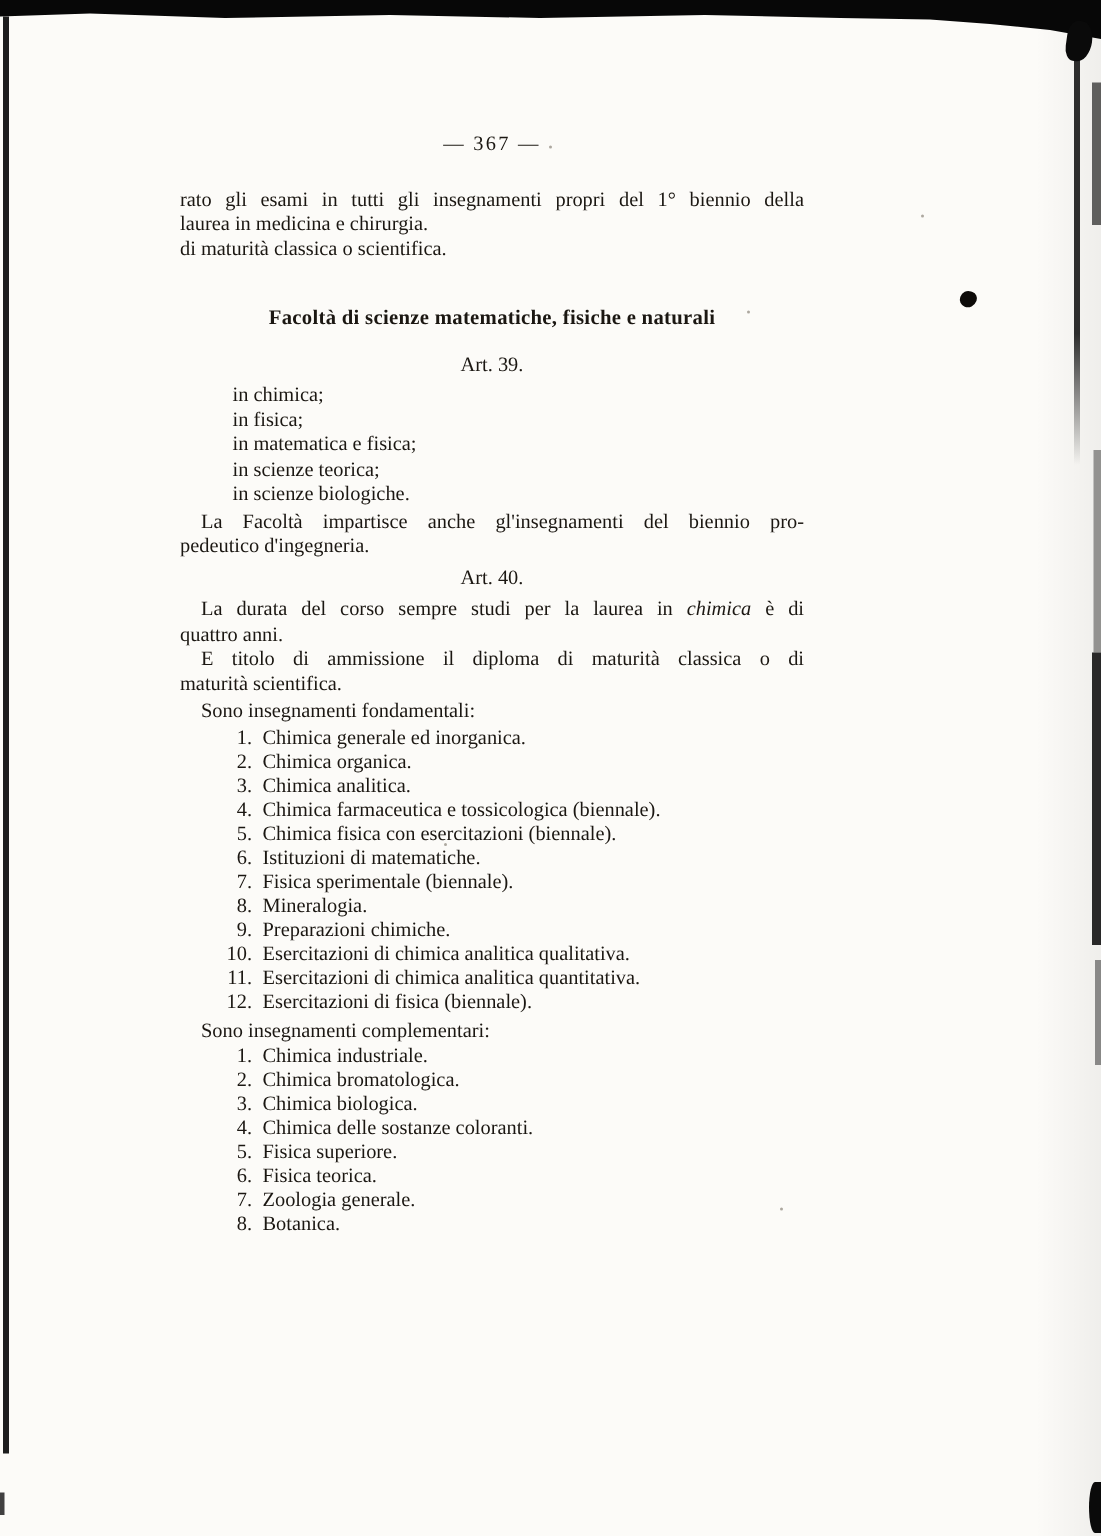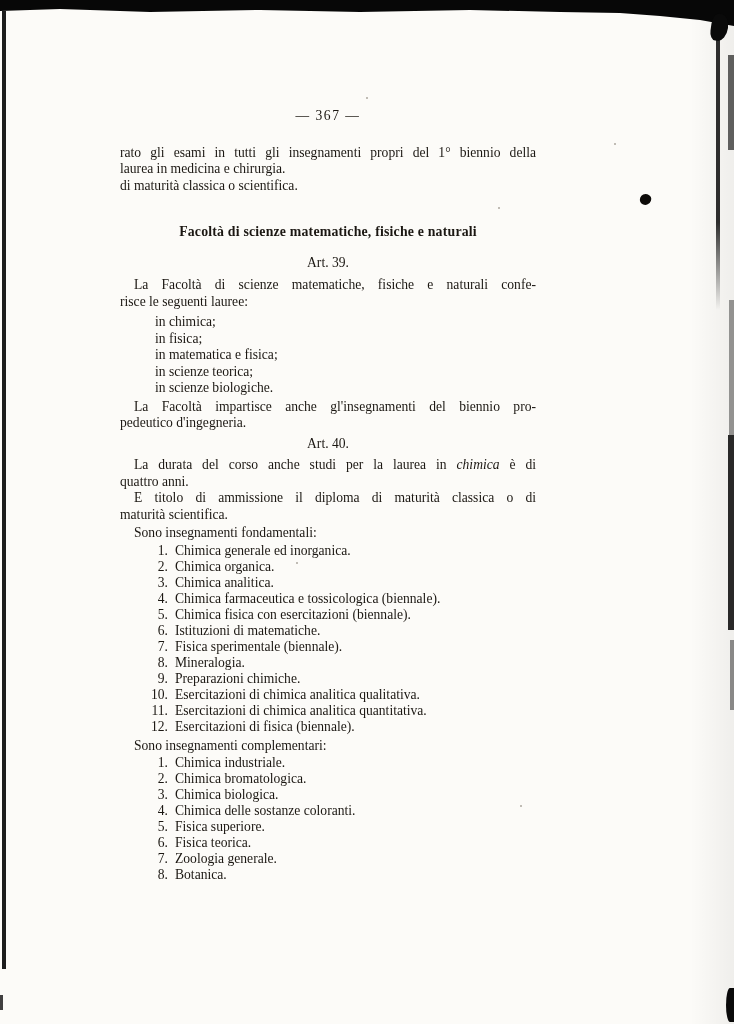--- a/index.html
+++ b/index.html
@@ -27,21 +27,21 @@
   .right-strip-c{position:absolute;left:728px;top:435px;width:6px;height:195px;background:#0d0d0d;opacity:.88;}
   .right-strip-d{position:absolute;left:730px;top:640px;width:4px;height:70px;background:#222;opacity:.5;}
   .right-blob{position:absolute;left:726px;top:988px;width:8px;height:34px;background:#0a0a0a;
     border-radius:50% 0 0 50%;}
   .ink-blob{position:absolute;left:640px;top:194px;width:11px;height:11px;background:#0d0b09;
     border-radius:55% 45% 60% 50%;transform:rotate(20deg);}
   .speck{position:absolute;width:2px;height:2px;border-radius:50%;background:#8a8579;opacity:.7;}
   .s1{left:498px;top:207px;}.s2{left:366px;top:97px;}.s3{left:614px;top:143px;}
   .s4{left:296px;top:562px;}.s5{left:520px;top:805px;}
   
-  .textblock{position:absolute;left:120px;top:108px;width:416px;font-size:13.6px;line-height:16.5px;}
+  .textblock{position:absolute;left:120px;top:88px;width:416px;font-size:13.6px;line-height:16.5px;}
   .pagenum{text-align:center;letter-spacing:1.5px;margin-bottom:20px;}
   .ln{line-height:16.5px;}
   .jl{text-align:justify;text-align-last:justify;}
   .ind{text-indent:14px;}
   .it{font-style:italic;}
   .sect{font-size:13.8px;font-weight:bold;text-align:center;margin:30px 0 14px 0;letter-spacing:.2px;}
   .art{text-align:center;margin-top:13px;}
   .art39-p1{margin-top:6px;}
   .degrees{margin-top:4px;padding-left:35px;line-height:16px;}
   .p-after-list{margin-top:2px;}
@@ -86,42 +86,38 @@
     </div>
 
     <div>
       <div class="ln">di maturità classica o scientifica.</div>
     </div>
 
     <div class="sect">Facoltà di scienze matematiche, fisiche e naturali</div>
 
     <div class="art">Art. 39.</div>
 
-    <div class="art39-p1">
-      <div class="ln jl ind">La Facoltà di scienze matematiche, fisiche e naturali confe-</div>
-      <div class="ln">risce le seguenti lauree:</div>
-    </div>
 
     <div class="degrees">
       <div class="ln">in chimica;</div>
       <div class="ln">in fisica;</div>
       <div class="ln">in matematica e fisica;</div>
       <div class="ln">in scienze teorica;</div>
       <div class="ln">in scienze biologiche.</div>
     </div>
 
     <div class="p-after-list">
       <div class="ln jl ind">La Facoltà impartisce anche gl'insegnamenti del biennio pro-</div>
       <div class="ln">pedeutico d'ingegneria.</div>
     </div>
 
     <div class="art art40-h">Art. 40.</div>
 
     <div class="art40-p1">
-      <div class="ln jl ind"><span>La durata del corso anche studi per la laurea in </span><span class="it">chimica</span><span> è di</span></div>
+      <div class="ln jl ind"><span>La durata del corso sempre studi per la laurea in </span><span class="it">chimica</span><span> è di</span></div>
       <div class="ln">quattro anni.</div>
     </div>
 
     <div>
       <div class="ln jl ind">E titolo di ammissione il diploma di maturità classica o di</div>
       <div class="ln">maturità scientifica.</div>
     </div>
 
     <div class="ln label-line">Sono insegnamenti fondamentali:</div>
 

